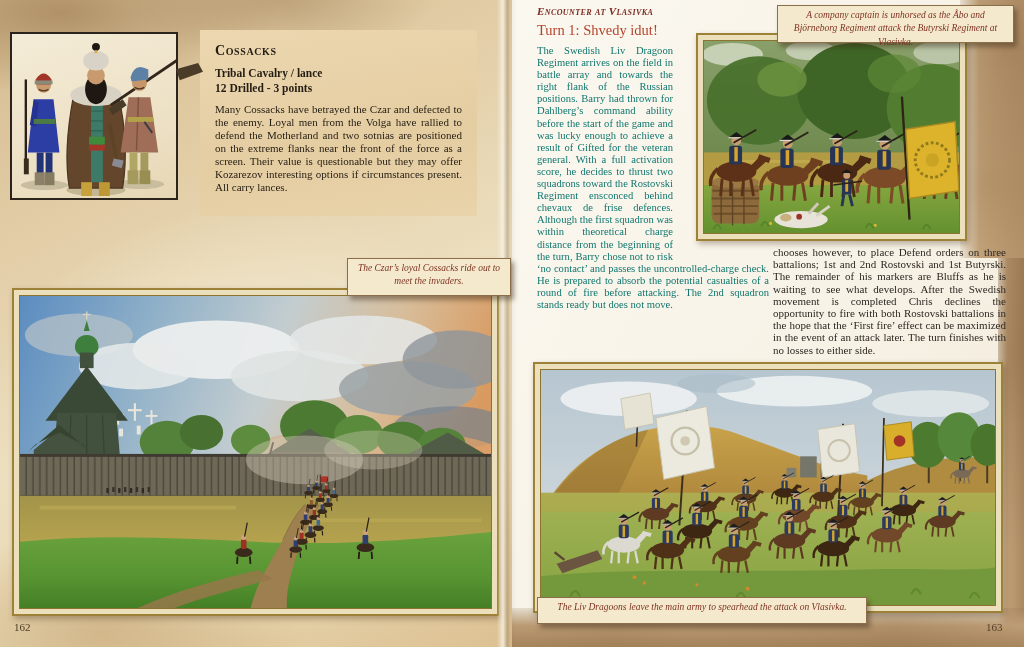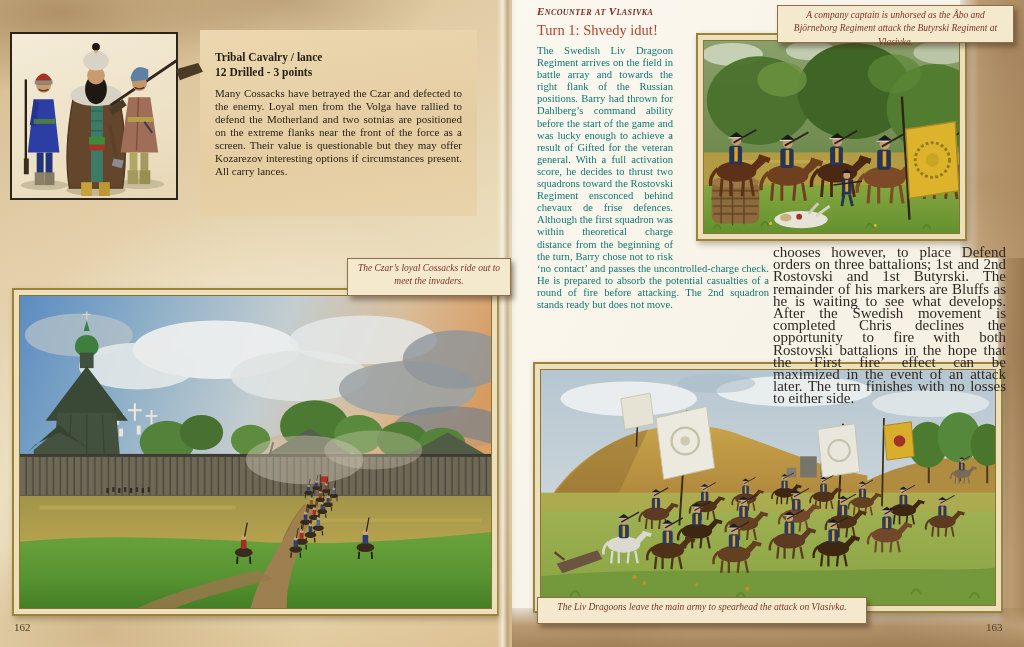--- a/index.html
+++ b/index.html
@@ -69,21 +69,21 @@
   
   .running-header{position:absolute;left:537px;top:5px;z-index:3;font-variant:small-caps;
     font-style:italic;font-weight:bold;font-size:11px;letter-spacing:.4px;color:#7c2a20;}
   .turn-heading{position:absolute;left:537px;top:22px;z-index:3;margin:0;font-weight:normal;
     font-size:14.5px;color:#b5432c;}
   .col1{position:absolute;left:537px;top:45px;width:232px;z-index:3;color:#0f766e;}
   .col1 .spacer{float:right;width:96px;height:206px;}
   .col1 p{font-size:10.6px;line-height:12.1px;text-align:justify;margin:0;}
   .col1 p.indent{text-indent:14px;margin-top:11px;}
   .col2{position:absolute;left:773px;top:246px;width:233px;z-index:3;color:#2d2823;}
-  .col2 p{font-size:15px;line-height:12.2px;text-align:justify;margin:0;}
+  .col2 p{font-size:11px;line-height:12.2px;text-align:justify;margin:0;}
   
   .pagenum{position:absolute;z-index:6;font-size:11px;color:#4c3a26;}
   .pn-left{left:14px;top:621px;}
   .pn-right{left:986px;top:621px;color:#55402a;text-align:right;}
 </style>
 </head>
 <body>
 
 <div id="spread">
 
@@ -147,20 +147,21 @@
         <rect x="129" y="138" width="11" height="14" fill="#998e52"></rect>
         <circle cx="129" cy="50" r="7.5" fill="#c6966a"></circle>
         <path d="M124,54 q5,3 10,0" stroke="#53351f" stroke-width="1.4" fill="none"></path>
         <path d="M120,44 q4,-16 18,-8 l0,10 l-17,2 z" fill="#5d80a5"></path>
       </g>
     </svg>
   </div>
   <div class="musket-tip"></div>
 
   <div class="unit-card">
+    <div class="uc-title">Cossacks</div>
     <div class="uc-type">Tribal Cavalry / lance</div>
     <div class="uc-stats">12 Drilled - 3 points</div>
     <p class="uc-body">Many Cossacks have betrayed the Czar and defected to the enemy. Loyal men from the Volga have rallied to defend the Motherland and two sotnias are positioned on the extreme flanks near the front of the force as a screen. Their value is questionable but they may offer Kozarezov interesting options if circumstances present. All carry lances.</p>
   </div>
 
   <figure class="photo photo1" style="margin:0">
     <svg viewBox="0 0 480 320" preserveAspectRatio="none">
       <defs>
         <linearGradient id="p1sky" x1="0" y1="0" x2="1" y2="0.25">
           <stop offset="0" stop-color="#5b8cc0"></stop>

